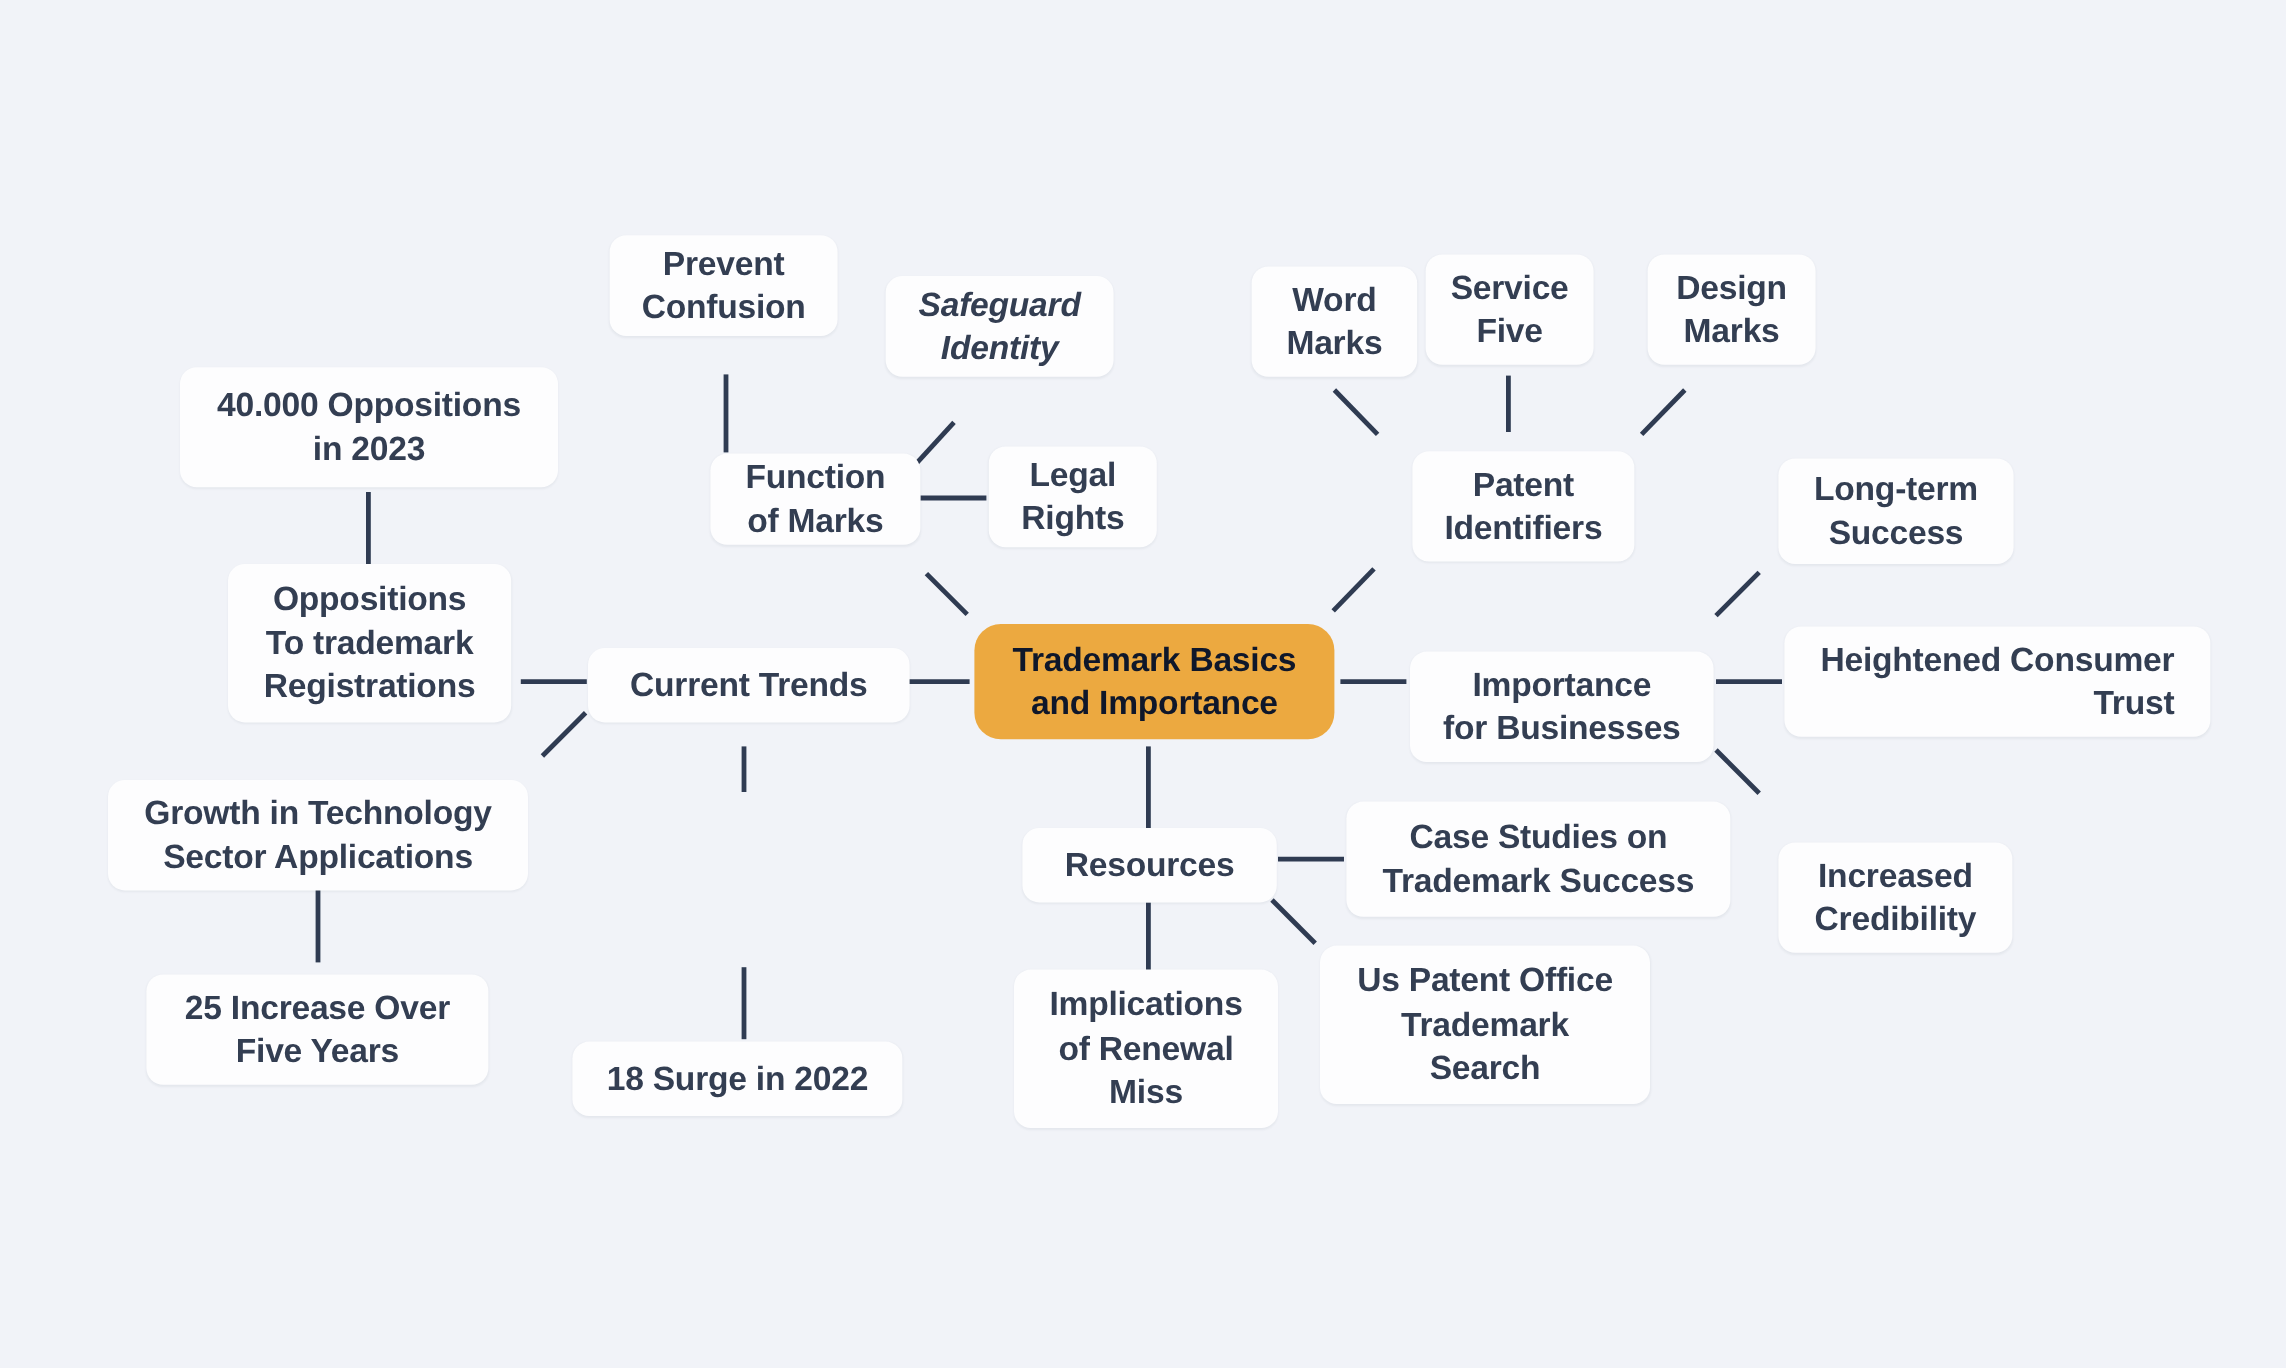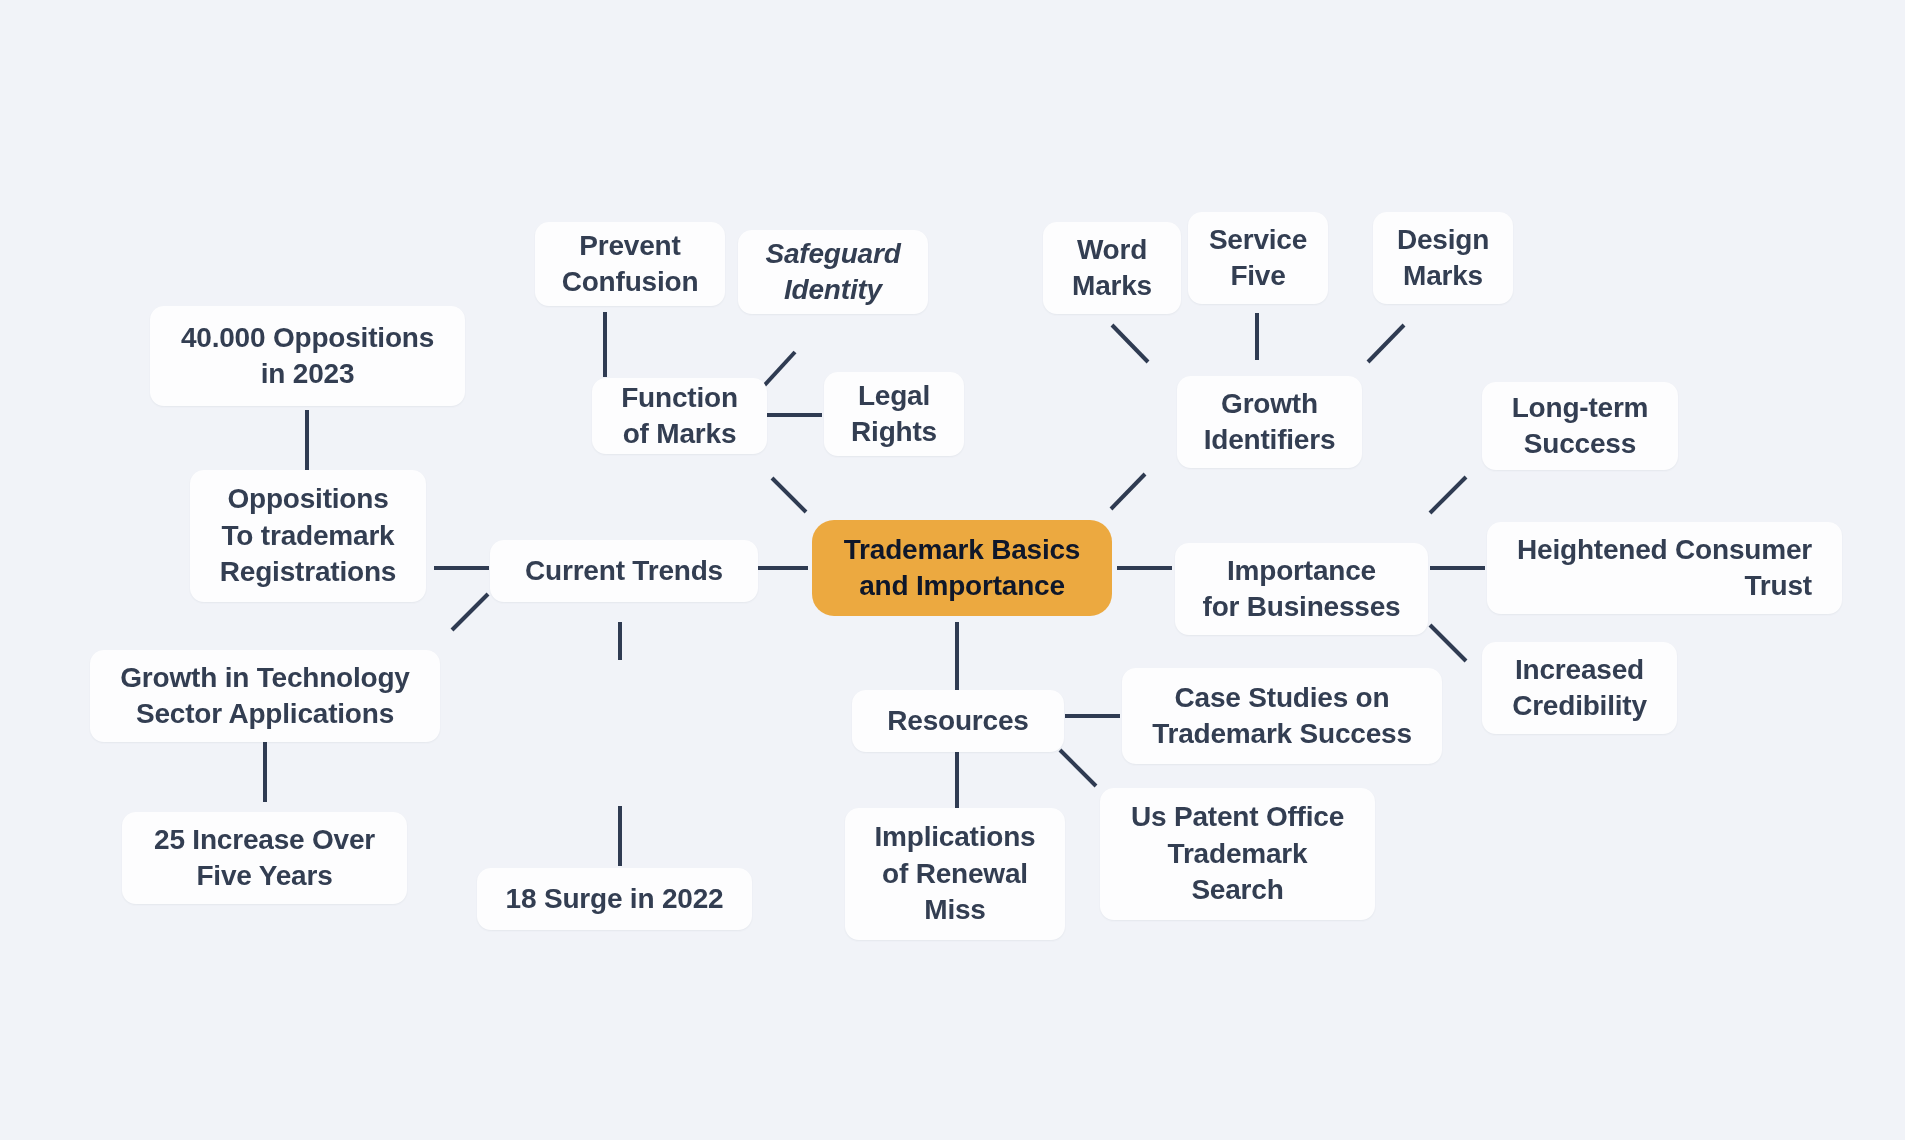--- a/index.html
+++ b/index.html
@@ -107,51 +107,51 @@
       <line x1="620" y1="806" x2="620" y2="866"></line>
     </g>
   </svg>
 
   <div class="node root s-28" style="left:812px; top:520px; width:300px; height:96px;">Trademark Basics
 and Importance</div>
 
   <div class="node s-28" style="left:592px; top:378px; width:175px; height:76px;">Function
 of Marks</div>
 
-  <div class="node s-28" style="left:535px; top:196px; width:190px; height:84px;margin-top:26px;">Prevent
+  <div class="node s-28" style="left:508px; top:196px; width:190px; height:84px;">Prevent
 Confusion</div>
 
   <div class="node s-28" style="left:738px; top:230px; width:190px; height:84px;font-style:italic;">Safeguard
 Identity</div>
 
   <div class="node s-28" style="left:824px; top:372px; width:140px; height:84px;">Legal
 Rights</div>
 
-  <div class="node s-28" style="left:1177px; top:376px; width:185px; height:92px;">Growth
+  <div class="node s-28" style="left:1177px; top:376px; width:185px; height:92px;">Patent
 Identifiers</div>
 
   <div class="node s-28" style="left:1043px; top:222px; width:138px; height:92px;">Word
 Marks</div>
 
   <div class="node s-28" style="left:1188px; top:212px; width:140px; height:92px;">Service
 Five</div>
 
   <div class="node s-28" style="left:1373px; top:212px; width:140px; height:92px;">Design
 Marks</div>
 
   <div class="node s-28" style="left:1175px; top:543px; width:253px; height:92px;text-align:center;">Importance
 for Businesses</div>
 
   <div class="node s-28" style="left:1482px; top:382px; width:196px; height:88px;">Long-term
 Success</div>
 
   <div class="node s-28" style="left:1487px; top:522px; width:355px; height:92px;text-align:right;">Heightened Consumer
 Trust</div>
 
-  <div class="node s-28" style="left:1482px; top:642px; width:195px; height:92px;">Increased
+  <div class="node s-28" style="left:1482px; top:702px; width:195px; height:92px;">Increased
 Credibility</div>
 
   <div class="node s-28" style="left:852px; top:690px; width:212px; height:62px;">Resources</div>
 
   <div class="node s-28" style="left:1122px; top:668px; width:320px; height:96px;">Case Studies on
 Trademark Success</div>
 
   <div class="node s-28" style="left:1100px; top:788px; width:275px; height:132px;">Us Patent Office
 Trademark
 Search</div>

